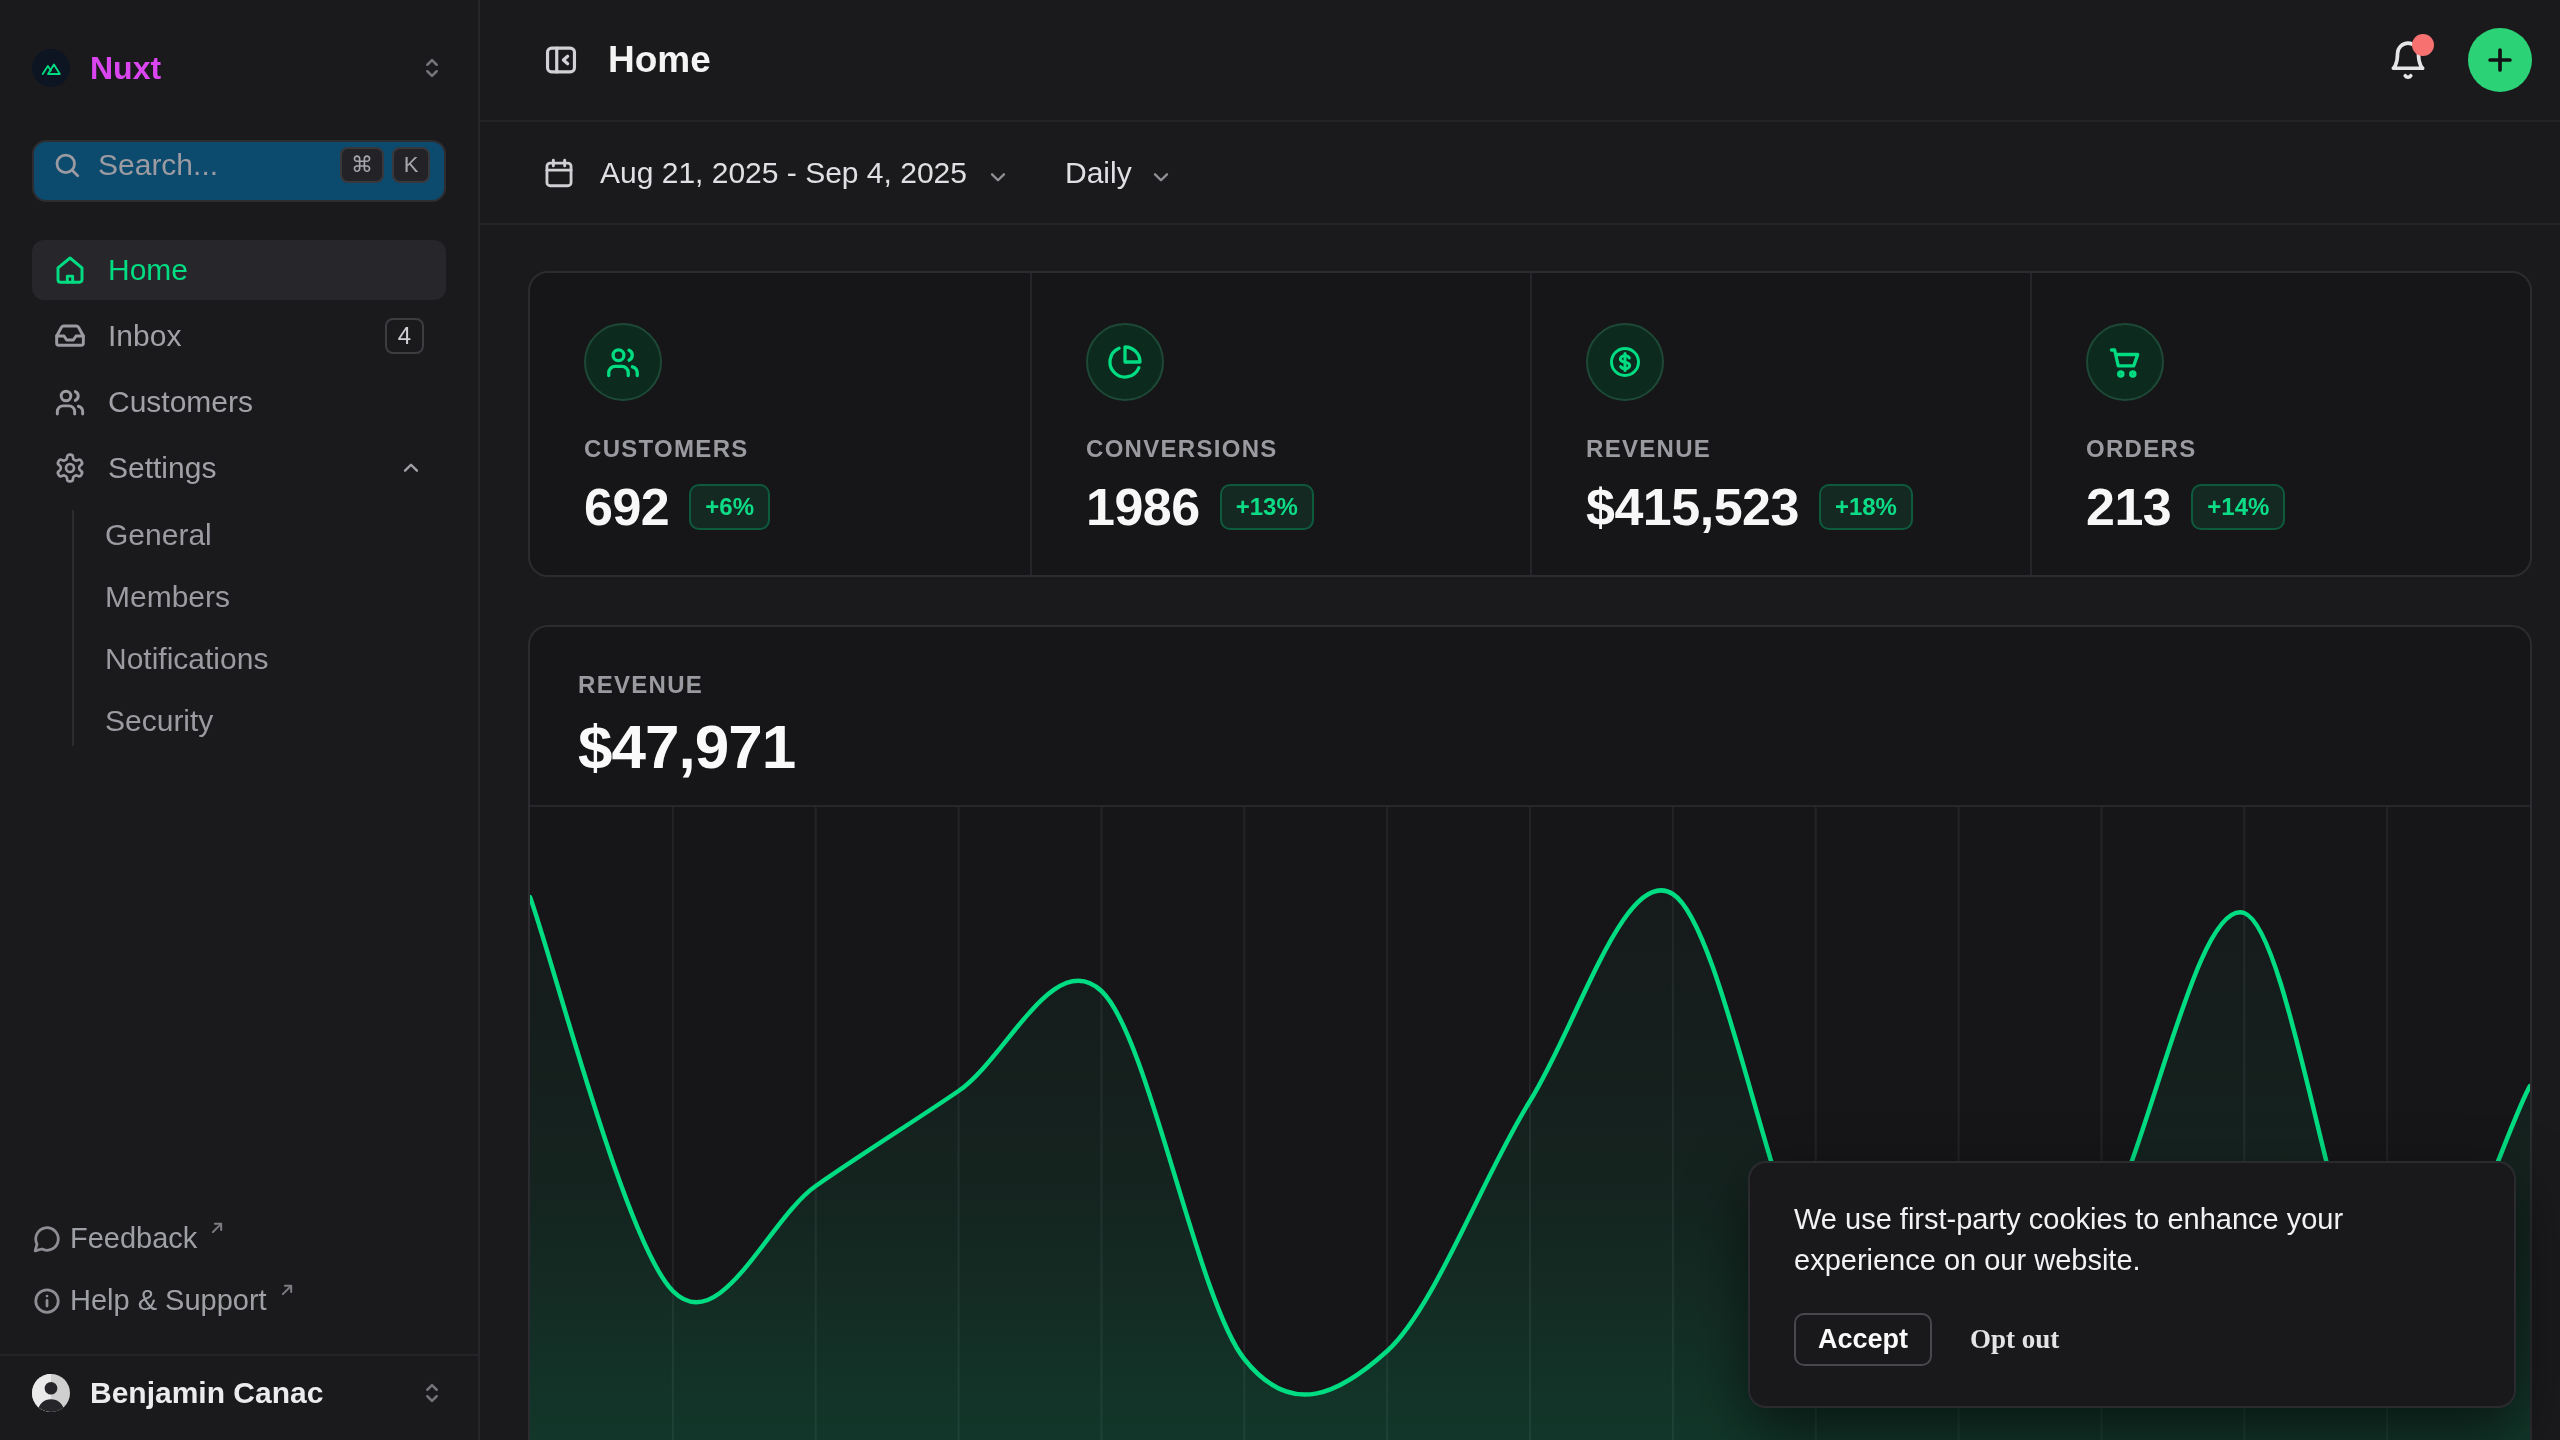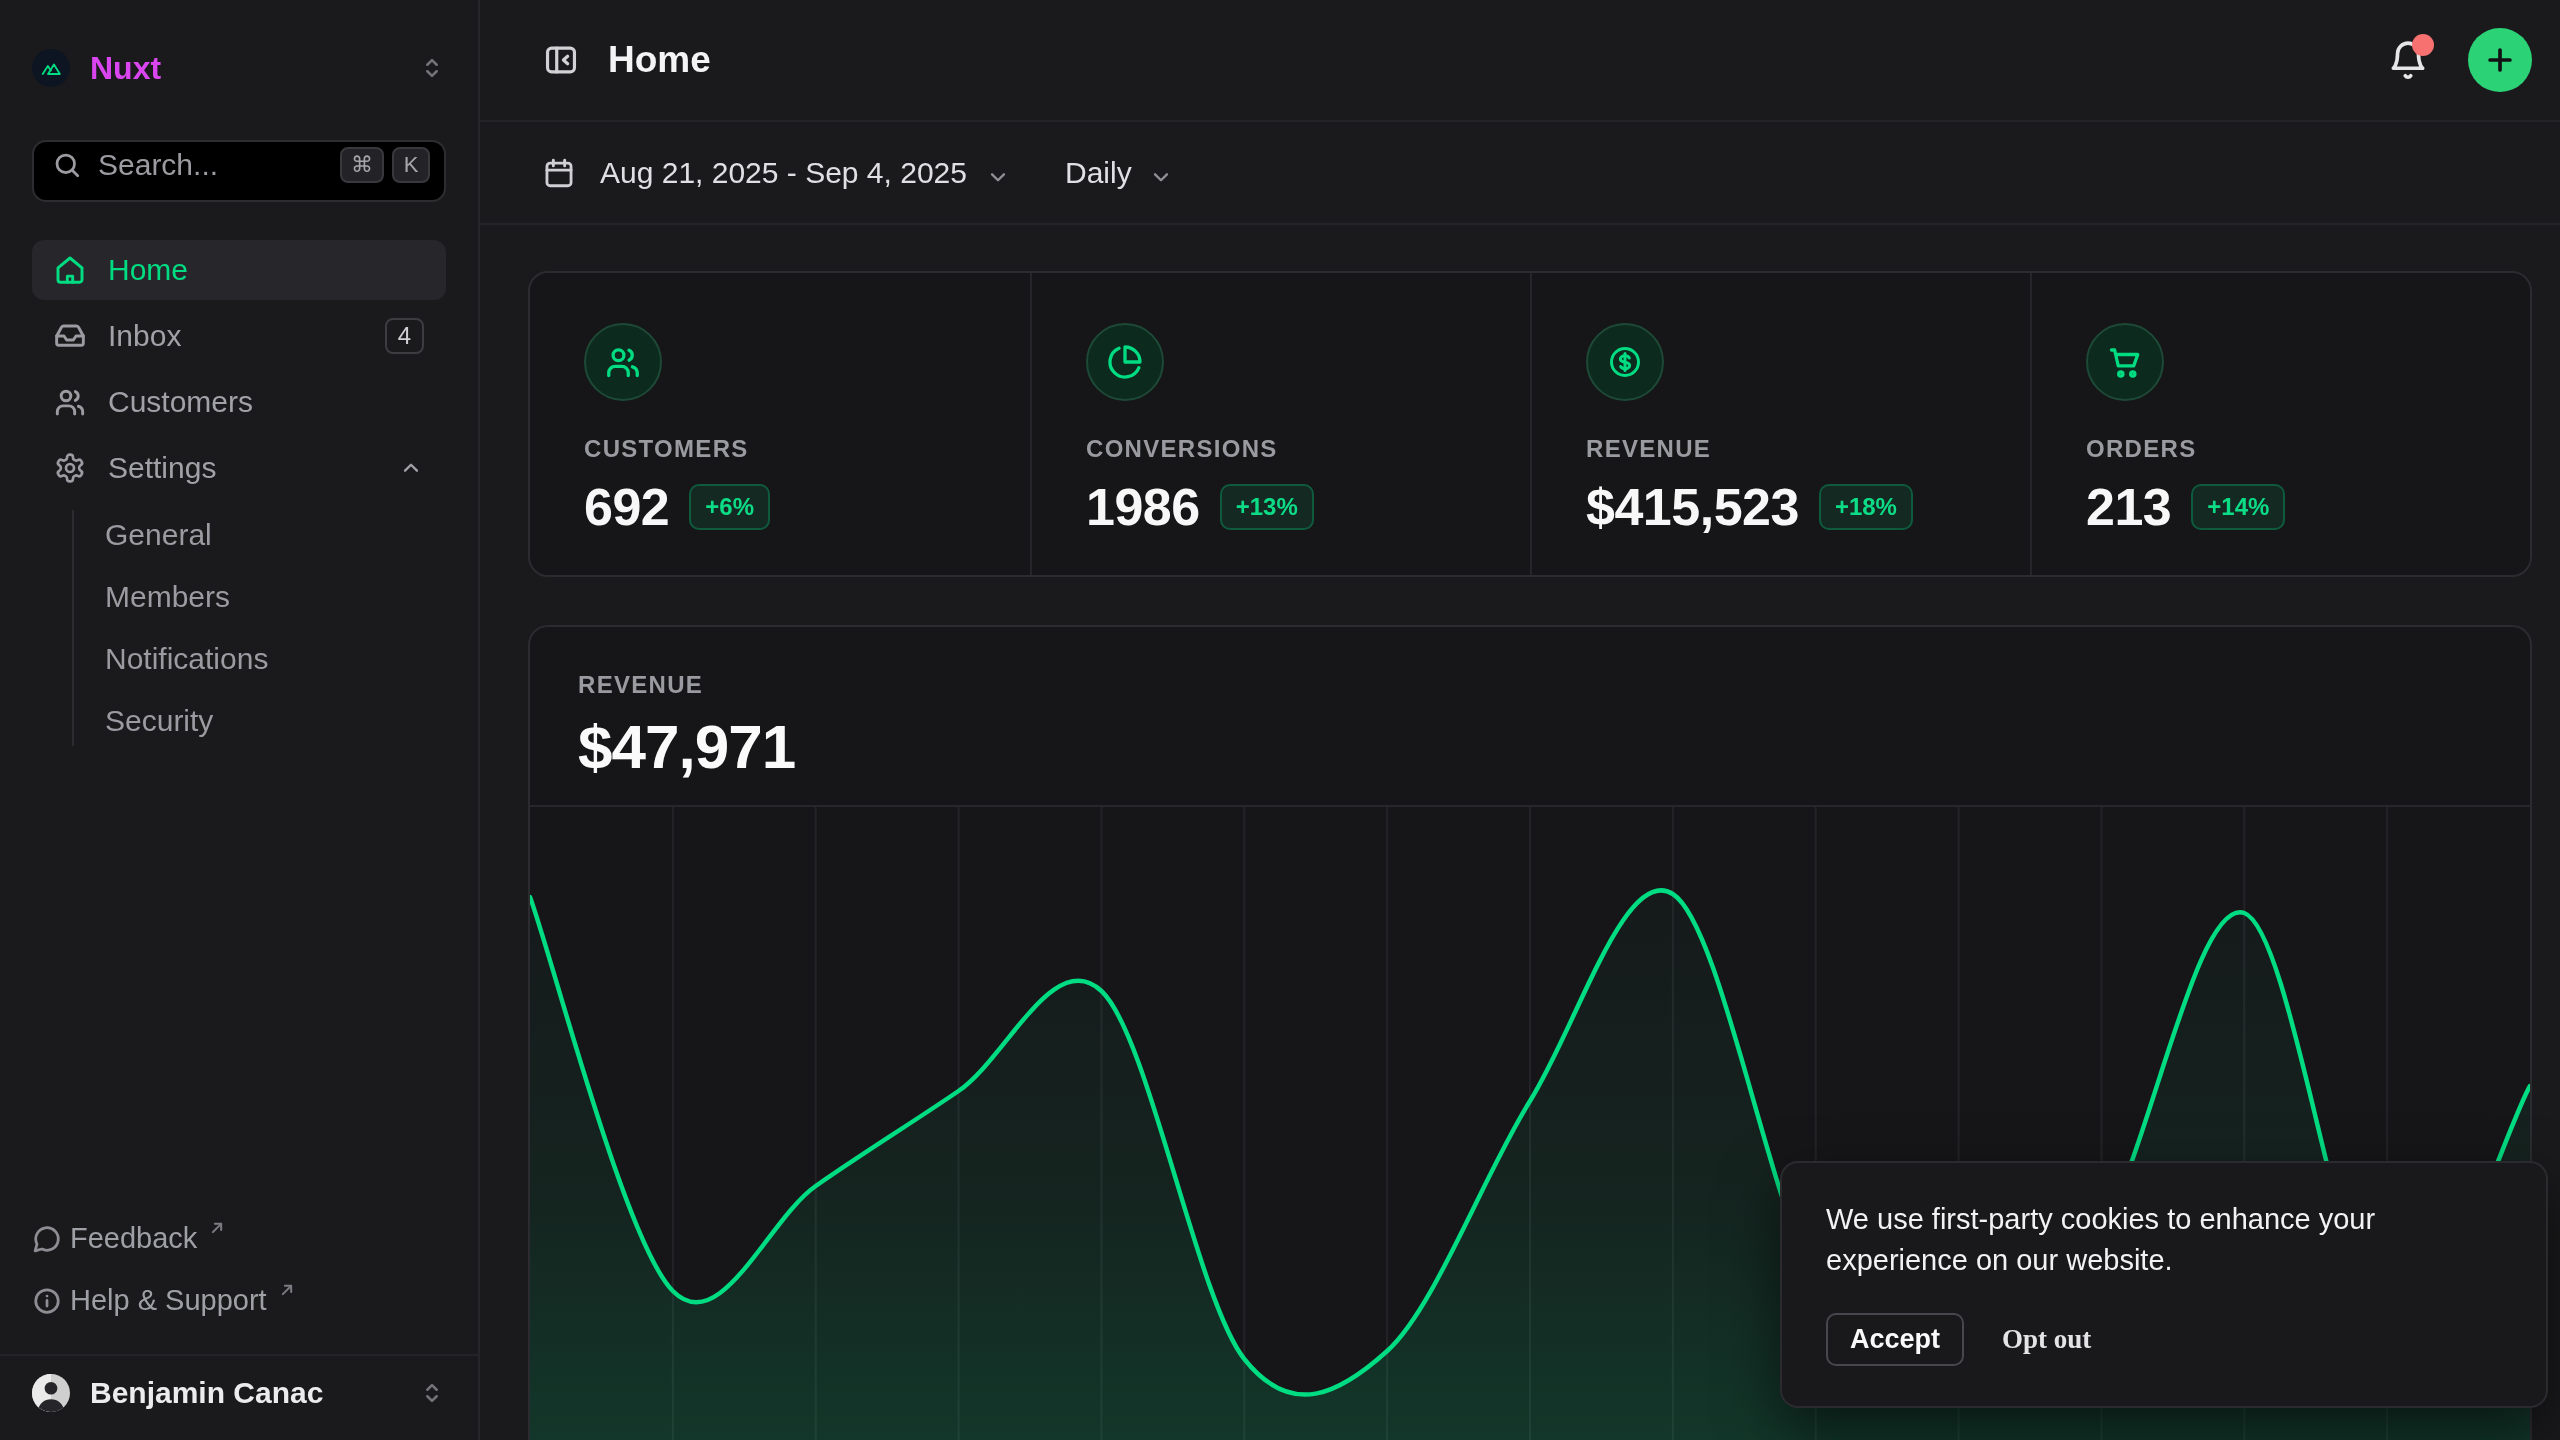--- a/index.html
+++ b/index.html
@@ -17,21 +17,21 @@
     border-right:2px solid #26262a;
     padding:36px 32px 0 32px;
     display:flex; flex-direction:column;
   }
   .logo-row { display:flex; align-items:center; gap:20px; height:64px; cursor:pointer; border-radius:12px; }
   .logo-badge { width:38px; height:38px; border-radius:50%; background:#0d1422; display:flex; align-items:center; justify-content:center; }
   .brand { font-size:32px; font-weight:600; color:#d946ef; }
   .selector-icon { margin-left:auto; color:#73737a; }
 
   .search-box {
-    margin-top:40px; height:62px; border:2px solid #2d2d31; background:#000000;
+    margin-top:40px; height:62px; border:2px solid #2d2d31; background:#0c4a6e;
     border-radius:14px; display:flex; align-items:center; padding:0 14px 13px 18px; gap:16px; cursor:text;
   }
   .search-box .ph { font-size:30px; color:#9b9ba1; }
   .kbd-group { margin-left:auto; display:flex; gap:8px; }
   .kbd {
     min-width:38px; height:36px; padding:0 9px; background:#232327; border:2px solid #38383d;
     border-radius:8px; font-size:22px; color:#a6a6ad; display:flex; align-items:center; justify-content:center;
   }
 
   .nav { margin-top:38px; }
@@ -107,21 +107,21 @@
     border-radius:20px 20px 0 0; height:816px; display:flex; flex-direction:column; overflow:hidden;
   }
   .rev-head { padding:44px 48px 0 48px; height:178px; min-height:178px; }
   .rev-label { font-size:24px; font-weight:600; letter-spacing:1.3px; color:#9a9aa1; text-transform:uppercase; }
   .rev-value { margin-top:12px; font-size:62px; font-weight:700; color:#fafafa; letter-spacing:-1px; }
   .chart-wrap { border-top:2px solid #27272b; flex:1; overflow:hidden; }
   .chart-wrap svg { width:100%; height:640px; }
 
   
   .cookie {
-    position:fixed; right:12px; bottom:32px; width:768px;
+    position:fixed; right:44px; bottom:32px; width:768px;
     background:#19191c; border:2px solid #2b2b2f; border-radius:18px;
     padding:36px 44px 40px 44px; box-shadow:0 24px 60px rgba(0,0,0,0.55); z-index:50;
   }
   .cookie-msg { font-size:29px; line-height:1.42; color:#f2f2f4; max-width:610px; }
   .cookie-actions { margin-top:32px; display:flex; align-items:center; gap:38px; }
   .accept-btn {
     background:transparent; border:2px solid #47474d; border-radius:10px;
     padding:9px 22px; font-size:27px; font-weight:600; color:#fafafa; cursor:pointer;
     font-family:"Liberation Sans", sans-serif;
   }

